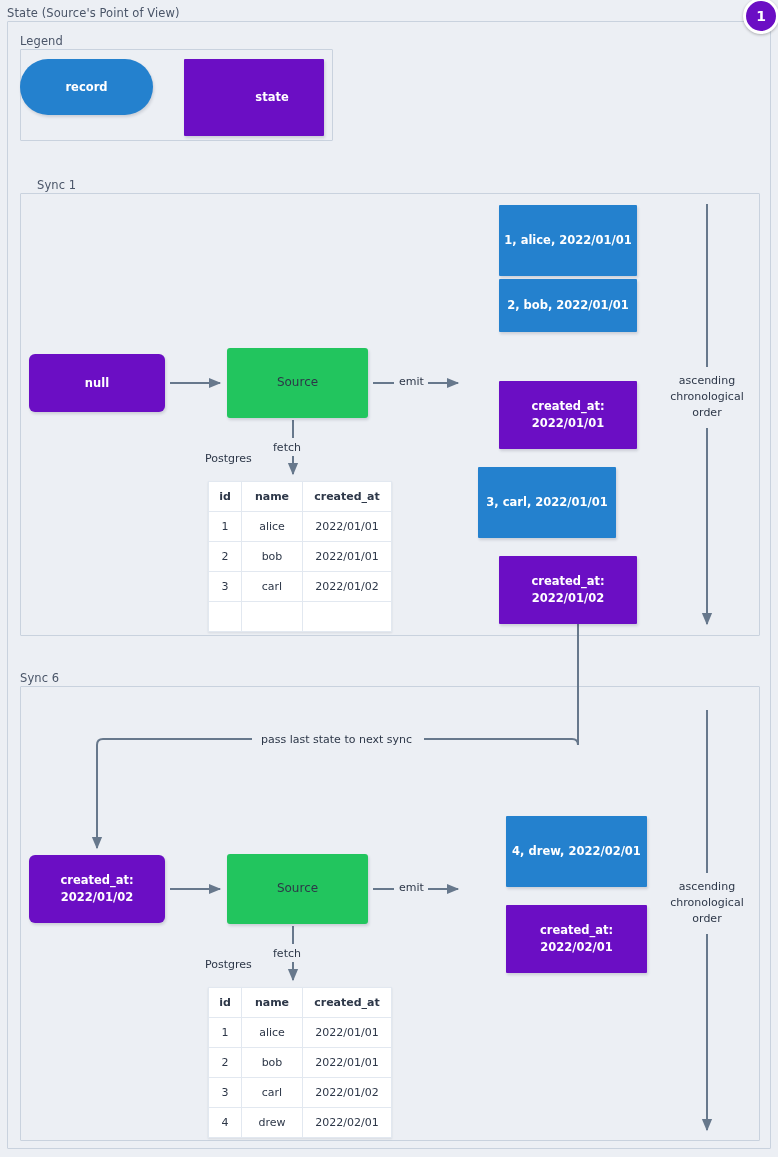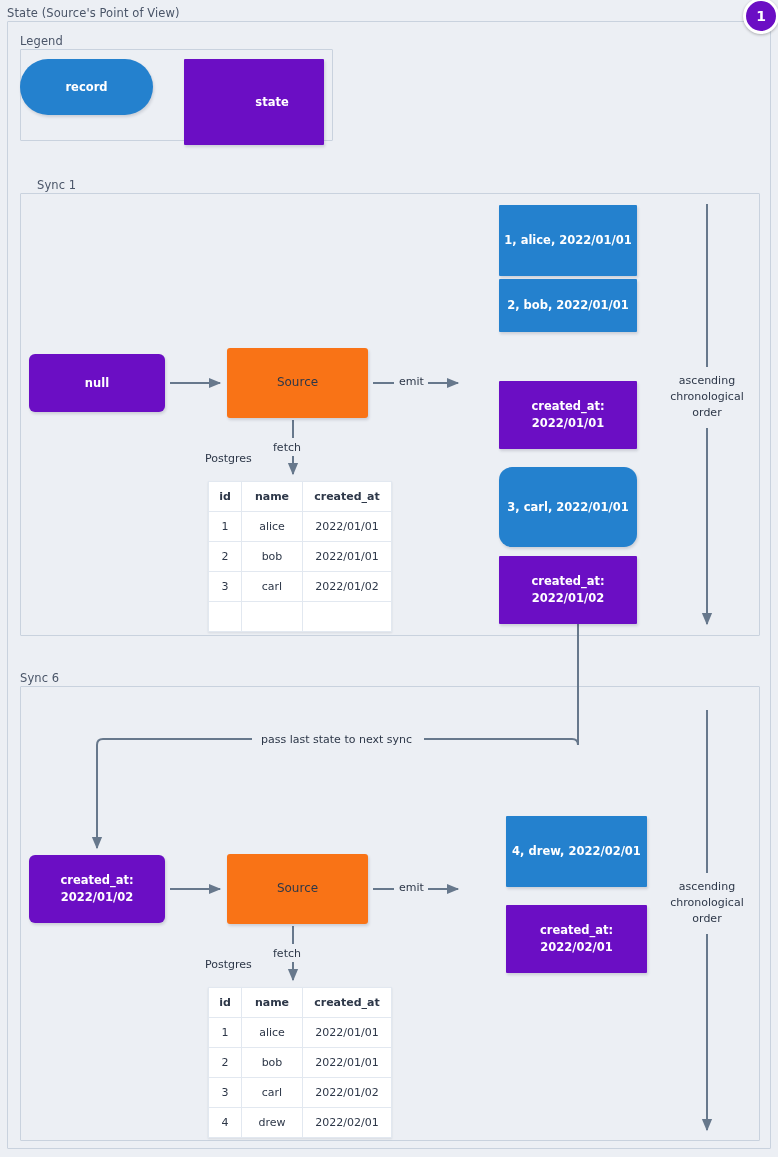--- a/index.html
+++ b/index.html
@@ -74,21 +74,21 @@
     font-weight: 700;
   }
   .node.state {
     background: #6b0ec4;
     color: #ffffff;
     font-weight: 700;
   }
   .node.rounded { border-radius: 6px; }
   .node.sharp   { border-radius: 1px; }
   .node.process {
-    background: #f97316;
+    background: #22c55e;
     color: #2d3748;
     border-radius: 3px;
     font-weight: 400;
     font-size: 12px;
   }
 
   
   .anno {
     position: absolute;
     font-size: 11px;
@@ -135,21 +135,21 @@
 <div id="diagram-root">
 
   <div id="step-badge">1</div>
 
   <div class="group-label" style="left:7px; top:6px;">State (Source's Point of View)</div>
   <div class="group-box" style="left:7px; top:21px; width:764px; height:1128px;"></div>
 
   <div class="group-label" style="left:20px; top:34px;">Legend</div>
   <div class="group-box" style="left:20px; top:49px; width:313px; height:92px;"></div>
   <div class="node record rounded" style="left:20px; top:59px; width:133px; height:56px;border-radius:29px;">record</div>
-  <div class="node state sharp" style="left:184px; top:59px; width:140px; height:86px;padding-left:36px;">state</div>
+  <div class="node state sharp" style="left:184px; top:59px; width:140px; height:77px;padding-left:36px;">state</div>
 
   <div class="group-label" style="left:20px; top:178px;margin-left:17px;">Sync 1</div>
   <div class="group-box" style="left:20px; top:193px; width:740px; height:443px;"></div>
 
   <div class="node state rounded" style="left:29px; top:354px; width:136px; height:58px;">null</div>
 
   <div class="node process" style="left:227px; top:348px; width:141px; height:70px;">Source</div>
 
   <div class="anno" style="left:273px; top:441px;">fetch</div>
   <div class="anno" style="left:205px; top:452px;">Postgres</div>
@@ -193,21 +193,21 @@
   </div>
   <div class="node record sharp" style="left:499px; top:279px; width:138px; height:53px;">
     <span>2, bob, 2022/01/01</span>
   </div>
   <div class="node state sharp" style="left:499px; top:381px; width:138px; height:68px;">
     <span style="display:block;">
       <span style="display:block;">created_at:</span>
       <span style="display:block;">2022/01/01</span>
     </span>
   </div>
-  <div class="node record sharp" style="left:499px; top:467px; width:138px; height:80px;border-radius:13px;">
+  <div class="node record sharp" style="left:478px; top:467px; width:138px; height:71px;">
     <span>3, carl, 2022/01/01</span>
   </div>
   <div class="node state sharp" style="left:499px; top:556px; width:138px; height:68px;">
     <span style="display:block;">
       <span style="display:block;">created_at:</span>
       <span style="display:block;">2022/01/02</span>
     </span>
   </div>
 
   <div class="group-label" style="left:20px; top:671px;">Sync 6</div>

